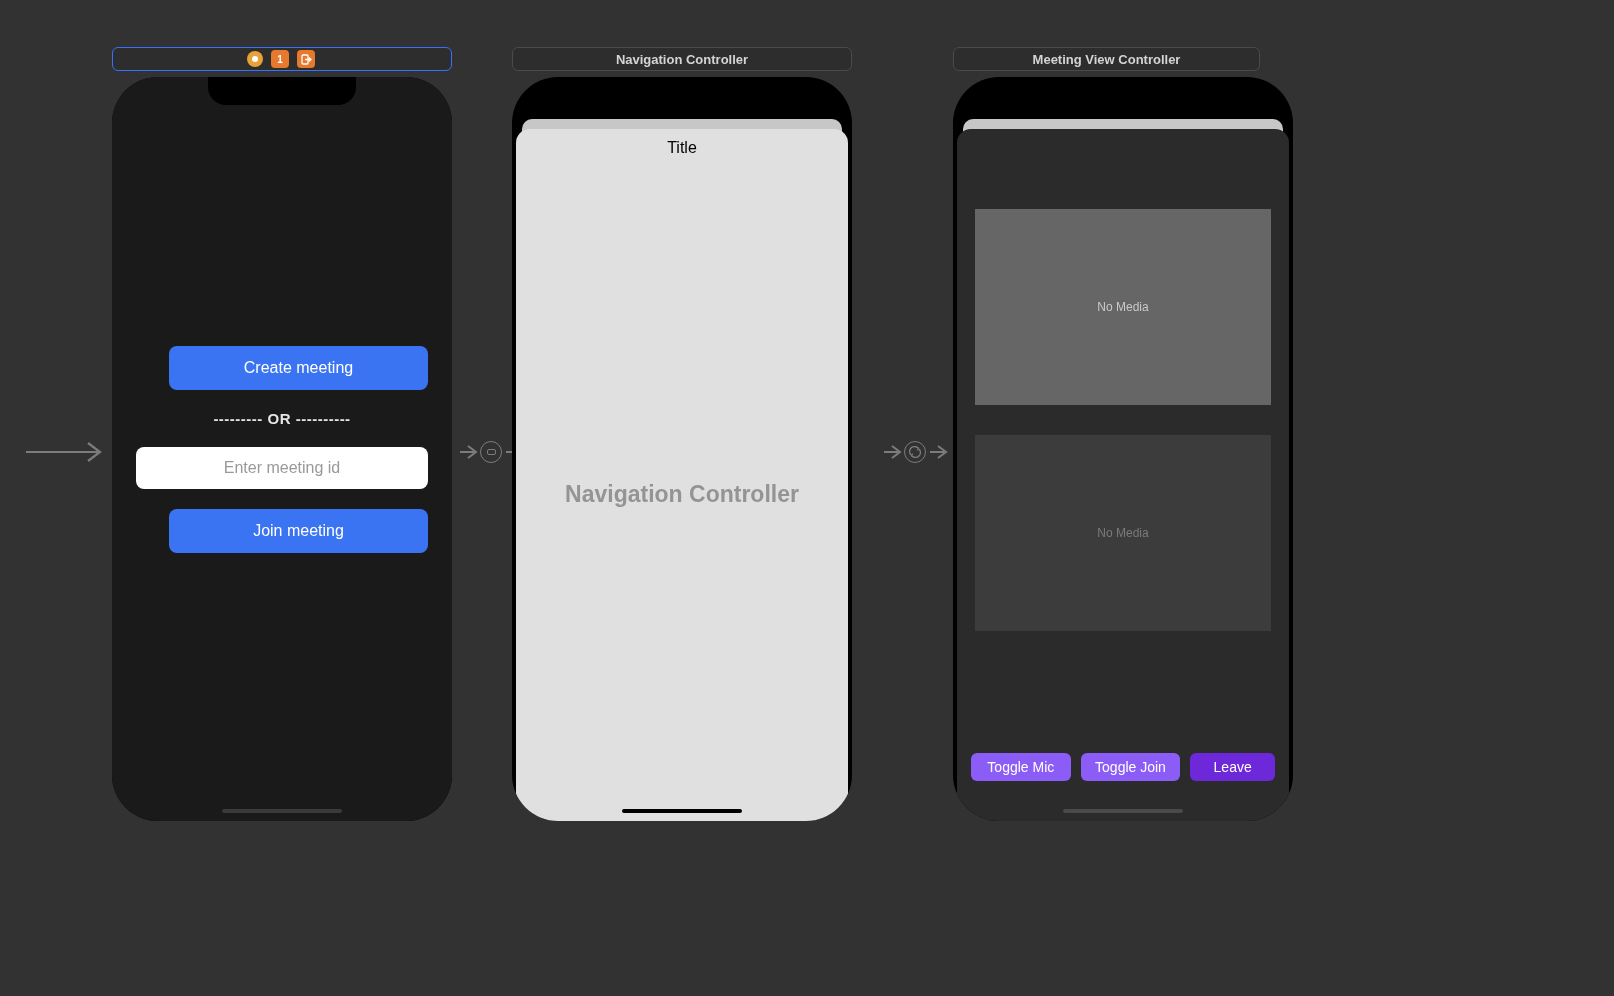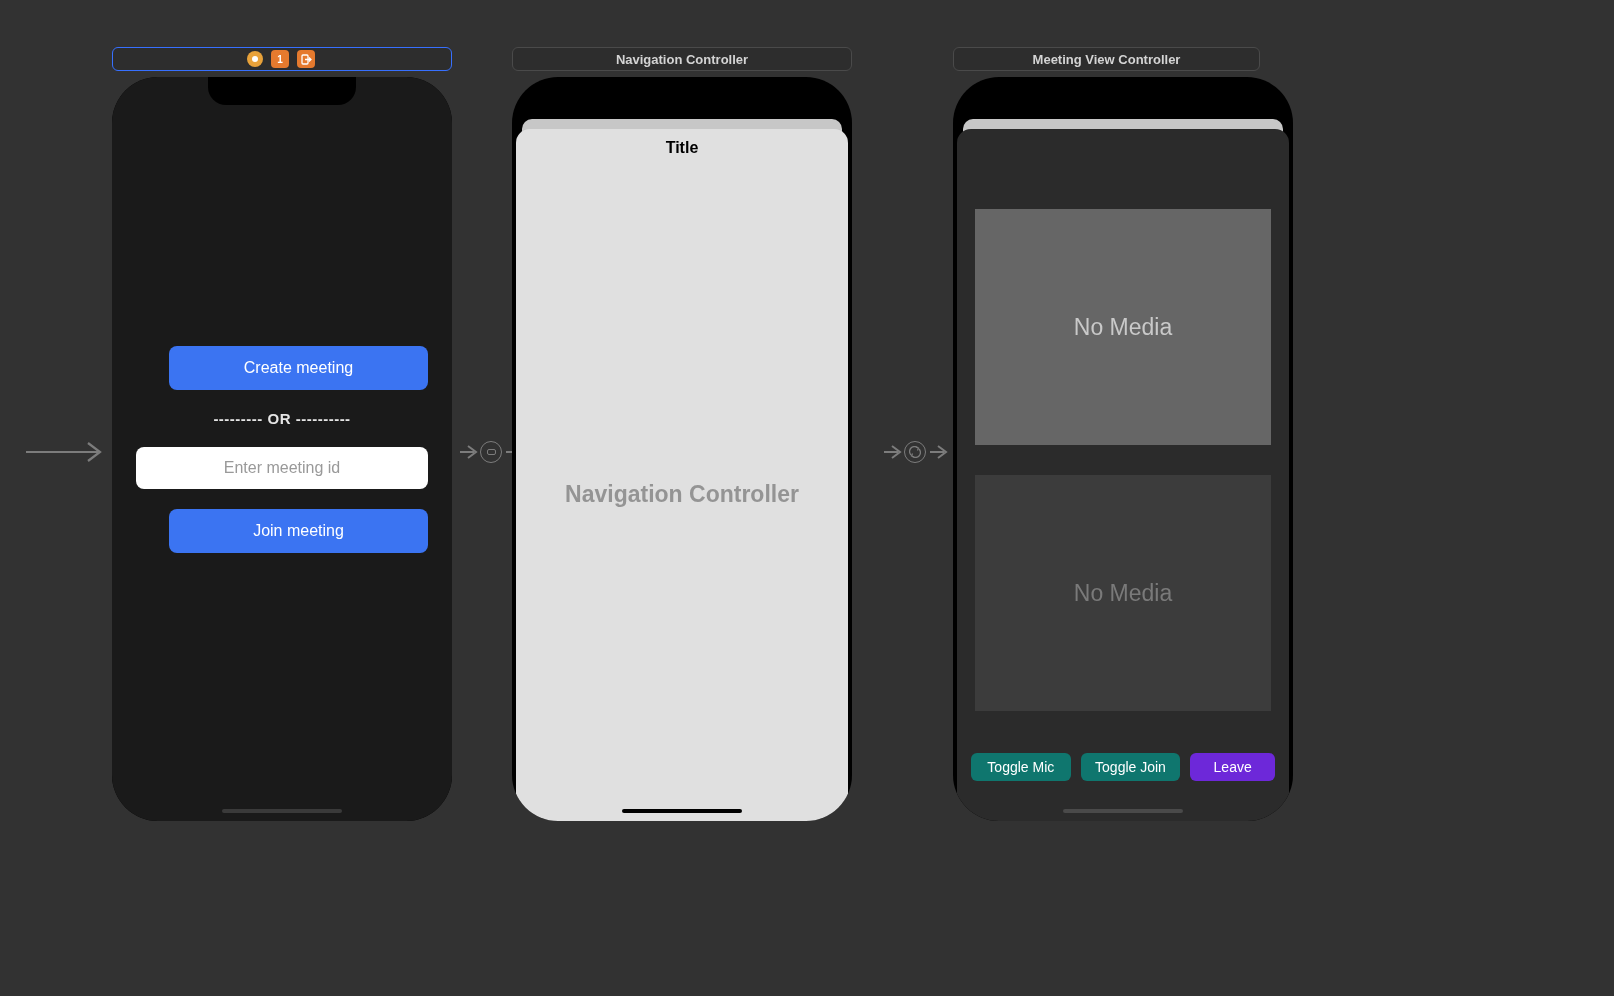--- a/index.html
+++ b/index.html
@@ -182,21 +182,21 @@
       position: absolute;
       top: 10px; left: 0; right: 0; bottom: 0;
       background: #e0e0e0;
       border-top-left-radius: 14px;
       border-top-right-radius: 14px;
       display: flex;
       flex-direction: column;
     }
     .s2-title {
       text-align: center;
-      font-weight: 700;
+      font-weight: 400;
       font-size: 16px;
       color: #000;
       padding: 10px 0;
     }
     .s2-ph {
       flex: 1;
       display: flex;
       align-items: center;
       justify-content: center;
       color: #949494;
@@ -225,41 +225,41 @@
       background: #2b2b2b;
       border-top-left-radius: 14px;
       border-top-right-radius: 14px;
       display: flex;
       flex-direction: column;
       padding: 80px 18px 66px 18px;
       gap: 30px;
     }
     .video-tile {
       background: #666;
-      height: 236px;
+      height: 196px;
       display: flex;
       align-items: center;
       justify-content: center;
       color: #c9c9c9;
-      font-size: 23px;
+      font-size: 12px;
     }
     .video-tile.dim {
       background: #3c3c3c;
       color: #7a7a7a;
     }
     .controls {
       position: absolute;
       bottom: 40px;
       left: 14px; right: 14px;
       display: flex;
       gap: 10px;
     }
     .ctrl-btn {
       flex: 1;
-      background: #0f766e;
+      background: #8b5cf6;
       color: #fff;
       border: none;
       border-radius: 6px;
       height: 28px;
       font-size: 14px;
       cursor: pointer;
     }
     .ctrl-btn.danger {
       background: #6d28d9;
       flex: 0.85;

